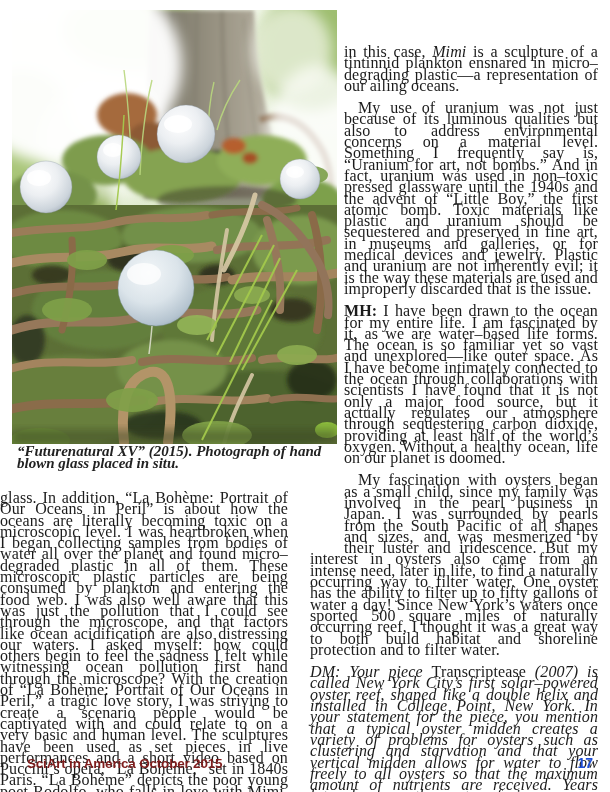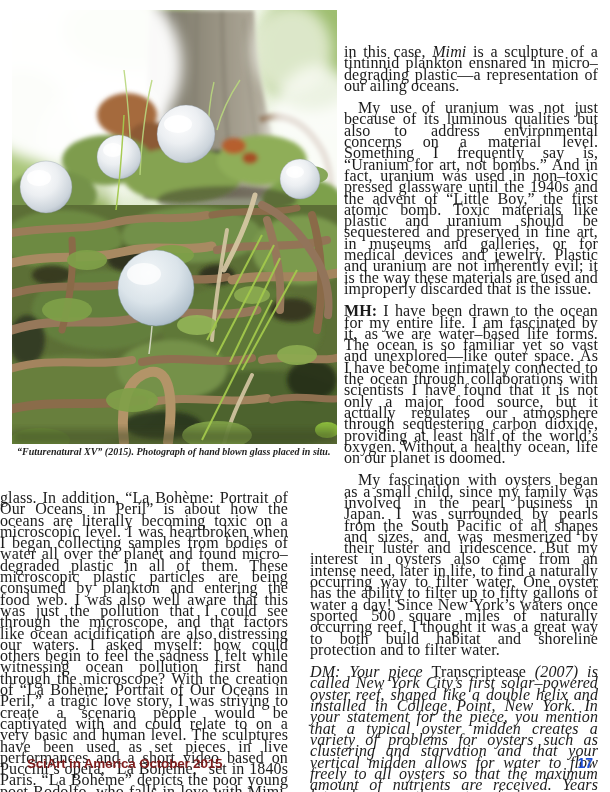--- a/index.html
+++ b/index.html
@@ -1,21 +1,21 @@
 <!DOCTYPE html>
 <html><head>
 <meta charset="utf-8">
 <style>
   html,body{margin:0;padding:0;background:#ffffff;}
   .page{position:relative;width:610px;height:792px;background:#ffffff;overflow:hidden;
         font-family:"Liberation Serif",serif;color:#1b1b1b;}
   .photo{position:absolute;left:12px;top:10px;width:325px;height:434px;}
   .photo svg{display:block;}
   .caption{position:absolute;left:17px;top:446px;width:318px;
-           font-style:italic;font-weight:600;font-size:10px;line-height:11.6px;color:#222;}
+           font-style:italic;font-weight:600;font-size:15px;line-height:11.6px;color:#222;}
   .col{position:absolute;text-align:justify;font-size:16px;line-height:11.3px;
        letter-spacing:0.12px;margin-top:8px;}
   .col p{margin:0;}
   .col p + p{margin-top:11px;}
   .col p.indent{text-indent:14px;}
   .left-col{left:0;top:484px;width:288px;}
   .right-col{left:310px;top:38px;width:288px;}
   .wrap-spacer{float:left;width:34px;height:507px;}
   .footer-mag{position:absolute;left:27px;top:756px;
               font-family:"Liberation Sans",sans-serif;font-weight:700;font-size:13.5px;

